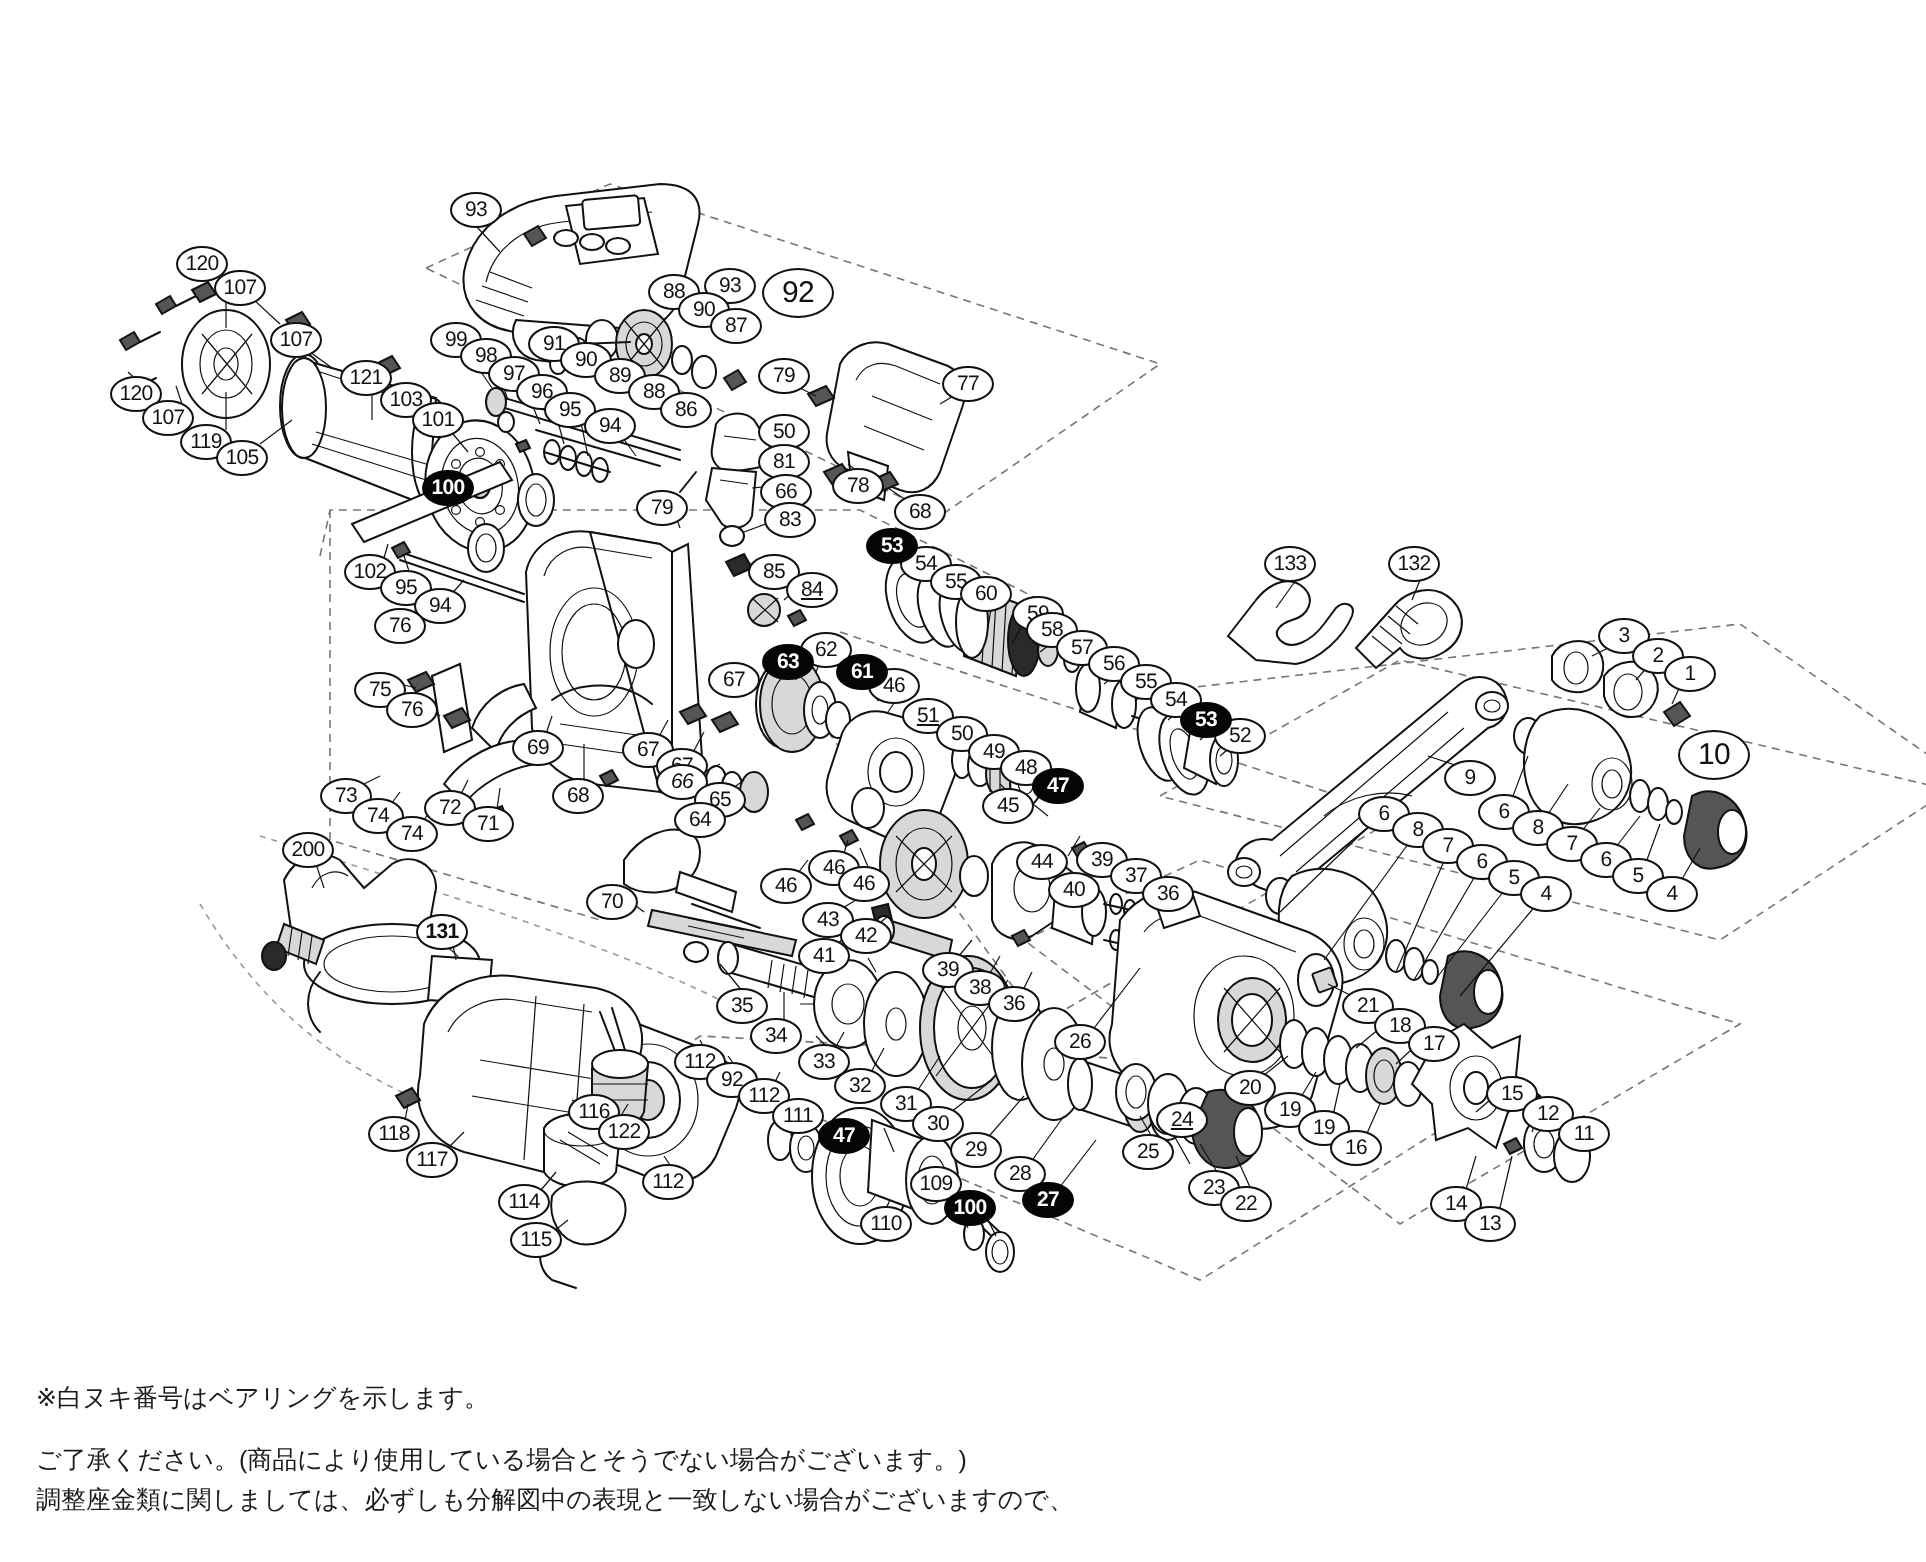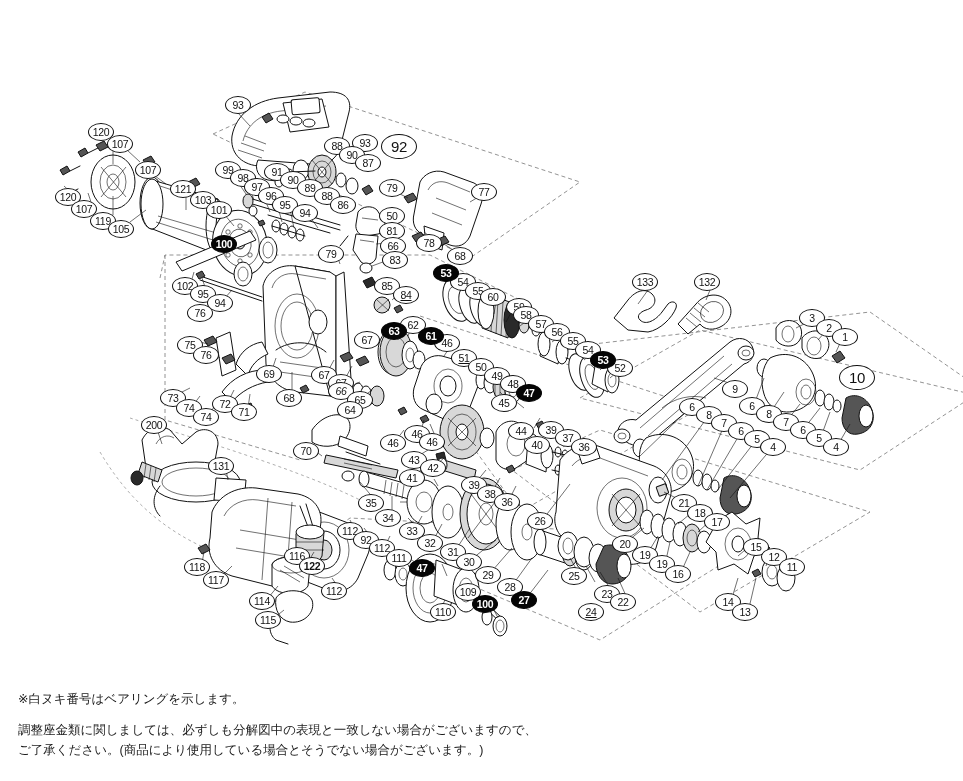--- a/index.html
+++ b/index.html
@@ -806,25 +806,25 @@
       <div class="callout" style="left: 803px; top: 430px;">6</div>
       <div class="callout" style="left: 819px; top: 438px;">5</div>
       <div class="callout" style="left: 836px; top: 447px;">4</div>
       <div class="callout" style="left: 692px; top: 407px;">6</div>
       <div class="callout" style="left: 709px; top: 415px;">8</div>
       <div class="callout" style="left: 724px; top: 423px;">7</div>
       <div class="callout" style="left: 741px; top: 431px;">6</div>
       <div class="callout" style="left: 757px; top: 439px;">5</div>
       <div class="callout" style="left: 773px; top: 447px;">4</div>
       <div class="callout" style="left: 154px; top: 425px;">200</div>
-      <div class="callout" style="left: 221px; top: 466px;">131</div>
+      <div class="callout" style="left: 221px; top: 466px; font-weight: bold;">131</div>
       <div class="callout" style="left: 197px; top: 567px;">118</div>
       <div class="callout" style="left: 216px; top: 580px;">117</div>
       <div class="callout" style="left: 297px; top: 556px;">116</div>
-      <div class="callout" style="left: 312px; top: 566px; font-weight: bold;">122</div>
+      <div class="callout" style="left: 312px; top: 566px;">122</div>
       <div class="callout" style="left: 262px; top: 601px;">114</div>
       <div class="callout" style="left: 268px; top: 620px;">115</div>
       <div class="callout" style="left: 371px; top: 503px;">35</div>
       <div class="callout" style="left: 388px; top: 518px;">34</div>
       <div class="callout" style="left: 412px; top: 531px;">33</div>
       <div class="callout" style="left: 430px; top: 543px;">32</div>
       <div class="callout" style="left: 453px; top: 552px;">31</div>
       <div class="callout" style="left: 469px; top: 562px;">30</div>
       <div class="callout" style="left: 488px; top: 575px;">29</div>
       <div class="callout" style="left: 510px; top: 587px;">28</div>
@@ -845,26 +845,26 @@
       <div class="callout" style="left: 625px; top: 544px;">20</div>
       <div class="callout" style="left: 645px; top: 555px;">19</div>
       <div class="callout" style="left: 662px; top: 564px;">19</div>
       <div class="callout" style="left: 678px; top: 574px;">16</div>
       <div class="callout" style="left: 756px; top: 547px;">15</div>
       <div class="callout" style="left: 774px; top: 557px;">12</div>
       <div class="callout" style="left: 792px; top: 567px;">11</div>
       <div class="callout" style="left: 728px; top: 602px;">14</div>
       <div class="callout" style="left: 745px; top: 612px;">13</div>
       <div class="callout" style="left: 574px; top: 576px;">25</div>
-      <div class="callout" style="left: 591px; top: 612px; text-decoration: underline;">24</div>
+      <div class="callout" style="left: 591px; top: 560px; text-decoration: underline;">24</div>
       <div class="callout" style="left: 607px; top: 594px;">23</div>
       <div class="callout" style="left: 623px; top: 602px;">22</div>
     </div>
 
   <div class="notes">
     <div class="note-line">※白ヌキ番号はベアリングを示します。</div>
     <div class="note-block">
+      <div class="note-line">ご了承ください。(商品により使用している場合とそうでない場合がございます。)</div>
       <div class="note-line">調整座金類に関しましては、必ずしも分解図中の表現と一致しない場合がございますので、</div>
-      <div class="note-line">ご了承ください。(商品により使用している場合とそうでない場合がございます。)</div>
     </div>
   </div>
 
 </div>
 
 </body></html>

